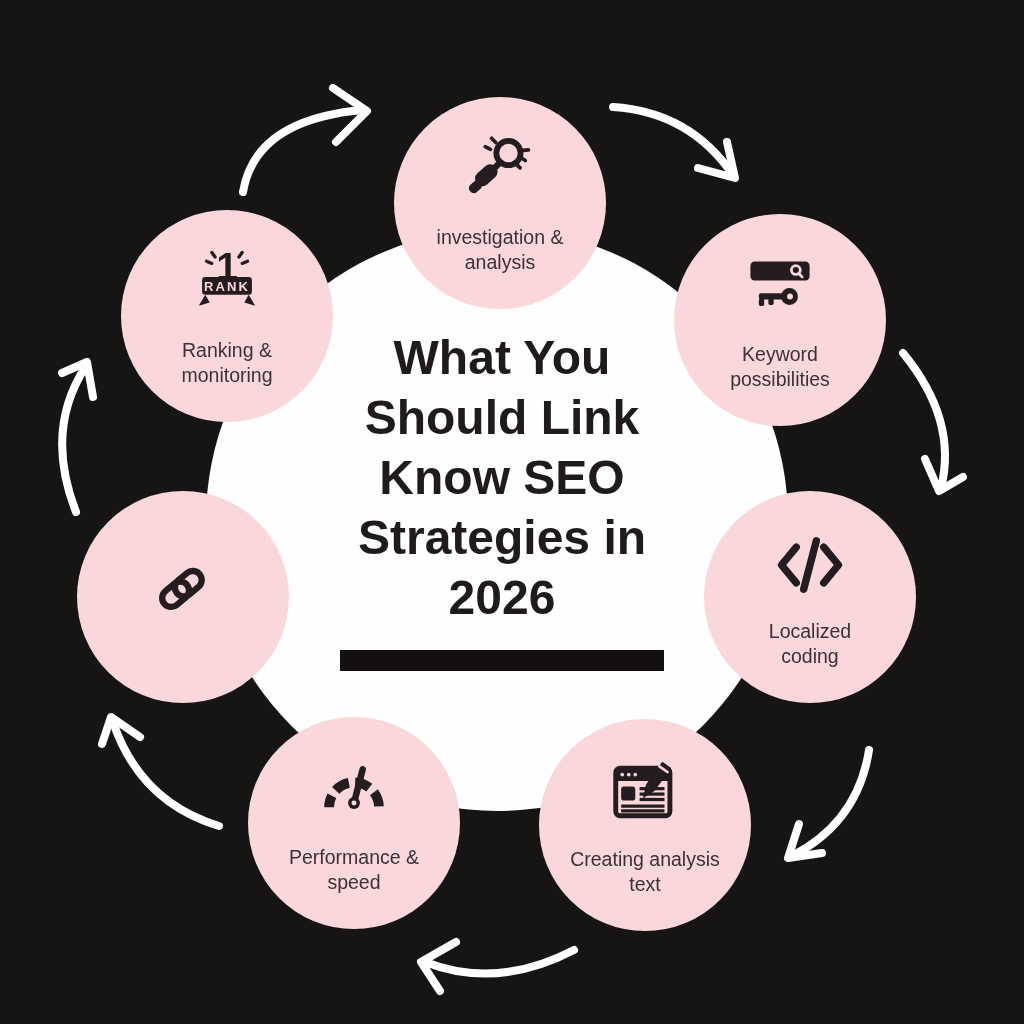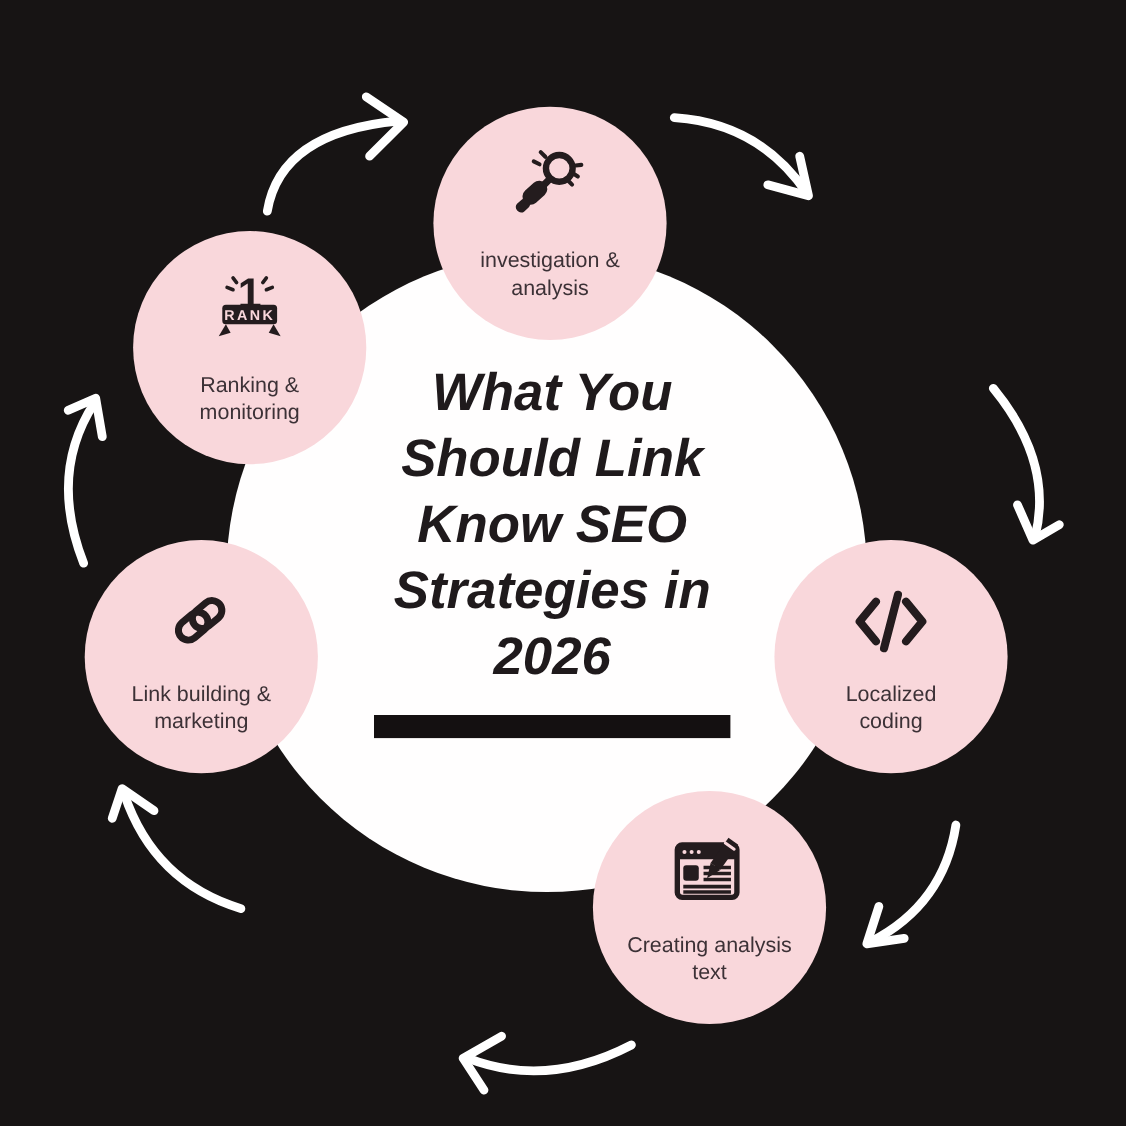--- a/index.html
+++ b/index.html
@@ -6,21 +6,21 @@
     --background:#171414; --circle_pink:#f9d7db; --center_white:#fffefe;
     --icon_ink:#241c1e; --label_text:#3c3136; --title_text:#1f1a1c;
     --arrow_white:#ffffff; --underline_bar:#141011;
   }
   *{margin:0;padding:0;box-sizing:border-box;}
   html,body{background:#000;}
   body{font-family:"Liberation Sans",sans-serif;}
   .stage{position:relative;width:1024px;height:1024px;background:var(--background);overflow:hidden;}
   .center-circle{position:absolute;left:206px;top:229px;width:582px;height:582px;border-radius:50%;
     background:var(--center_white);}
-  .title-block{position:absolute;left:292px;top:328px;width:420px;text-align:center;font-style:italic;}
+  .title-block{position:absolute;left:292px;top:328px;width:420px;text-align:center;}
   .title-line{display:block;font-size:48px;line-height:60px;font-weight:bold;color:var(--title_text);}
   .title-bar{width:324px;height:21px;margin:22px auto 0;background:var(--underline_bar);}
   .node{position:absolute;width:212px;height:212px;border-radius:50%;background:var(--circle_pink);
     display:flex;flex-direction:column;align-items:center;justify-content:center;}
   .node .icon-wrap{height:80px;display:flex;align-items:center;justify-content:center;margin-bottom:14px;}
   .node .label{text-align:center;font-size:19.5px;line-height:1.3;color:var(--label_text);}
   .node .label span{display:block;}
   .n-top{left:394px;top:97px;align-items:center;}
   .n-top-right{left:674px;top:214px;}
   .n-right{left:704px;top:491px;}
@@ -66,20 +66,38 @@
         <line class="s" x1="63" y1="16" x2="58" y2="16.5" stroke-width="3.5"></line>
         <line class="s" x1="55" y1="33" x2="51.5" y2="29.5" stroke-width="3.5"></line>
       </svg>
     </div>
     <div class="label">
       <span>investigation &amp;</span>
         <span>analysis</span>
     </div>
   </div>
 
+  <div class="node n-top-right">
+    <div class="icon-wrap">
+      <svg class="ic" width="76" height="76" viewBox="0 0 72 72">
+        <rect class="f" x="8" y="11" width="56" height="18" rx="4"></rect>
+        <circle class="sp" cx="51" cy="19" r="4.2" stroke-width="2.6"></circle>
+        <line class="sp" x1="54" y1="22.5" x2="57" y2="25.5" stroke-width="2.6"></line>
+        <rect class="f" x="16" y="41" width="23" height="6" rx="2"></rect>
+        <rect class="f" x="16" y="46" width="5" height="7" rx="1.5"></rect>
+        <rect class="f" x="25" y="46" width="5" height="6" rx="1.5"></rect>
+        <circle class="f" cx="45" cy="44" r="8"></circle>
+        <circle class="p" cx="45.5" cy="44" r="2.8"></circle>
+      </svg>
+    </div>
+    <div class="label">
+      <span>Keyword</span>
+        <span>possibilities</span>
+    </div>
+  </div>
 
   <div class="node n-right">
     <div class="icon-wrap">
       <svg class="ic" width="76" height="76" viewBox="0 0 72 72">
         <polyline class="s" points="23,19 9,36 23,53" stroke-width="7"></polyline>
         <polyline class="s" points="49,19 63,36 49,53" stroke-width="7"></polyline>
         <line class="s" x1="42" y1="13" x2="30" y2="59" stroke-width="7"></line>
       </svg>
     </div>
     <div class="label">
@@ -106,31 +124,41 @@
         <path class="f" d="M45,34 L37,28 L34,41 Z"></path>
         <line class="sp" x1="49.3" y1="11.4" x2="56.7" y2="16.6" stroke-width="2.5"></line>
       </svg>
     </div>
     <div class="label">
       <span>Creating analysis</span>
         <span>text</span>
     </div>
   </div>
 
+  <div class="node n-bottom-left">
+    <div class="icon-wrap">
+      <svg class="ic" width="78" height="78" viewBox="0 0 72 72">
+        <path class="s butt" d="M 13,51 A 23,23 0 1 1 59,51" stroke-width="9" stroke-dasharray="14 6" stroke-dashoffset="3"></path>
+        <line class="s" x1="36" y1="47" x2="44" y2="16" stroke-width="6"></line>
+        <circle class="f" cx="36" cy="47" r="5.5"></circle>
+        <circle class="p" cx="36" cy="47" r="2.3"></circle>
+      </svg>
+    </div>
+    <div class="label">
+      <span>Performance &amp;</span>
+        <span>speed</span>
+    </div>
+  </div>
 
   <div class="node n-left">
     <div class="icon-wrap">
       <svg class="ic" width="76" height="76" viewBox="0 0 72 72">
         <rect class="s" x="15" y="31.5" width="28" height="17" rx="8.5" stroke-width="6" transform="rotate(-40 29 40)"></rect>
         <rect class="s" x="27" y="21.5" width="28" height="17" rx="8.5" stroke-width="6" transform="rotate(-40 41 30)"></rect>
       </svg>
-    </div>
-    <div class="label">
-      <span>Link building &amp;</span>
-        <span>marketing</span>
     </div>
   </div>
 
   <div class="node n-top-left">
     <div class="icon-wrap">
       <svg class="ic" width="78" height="78" viewBox="0 0 72 72">
         <line class="s" x1="22" y1="7" x2="25" y2="11" stroke-width="3"></line>
         <line class="s" x1="17" y1="15" x2="22" y2="17" stroke-width="3"></line>
         <line class="s" x1="50" y1="7" x2="47" y2="11" stroke-width="3"></line>
         <line class="s" x1="55" y1="15" x2="50" y2="17" stroke-width="3"></line>

